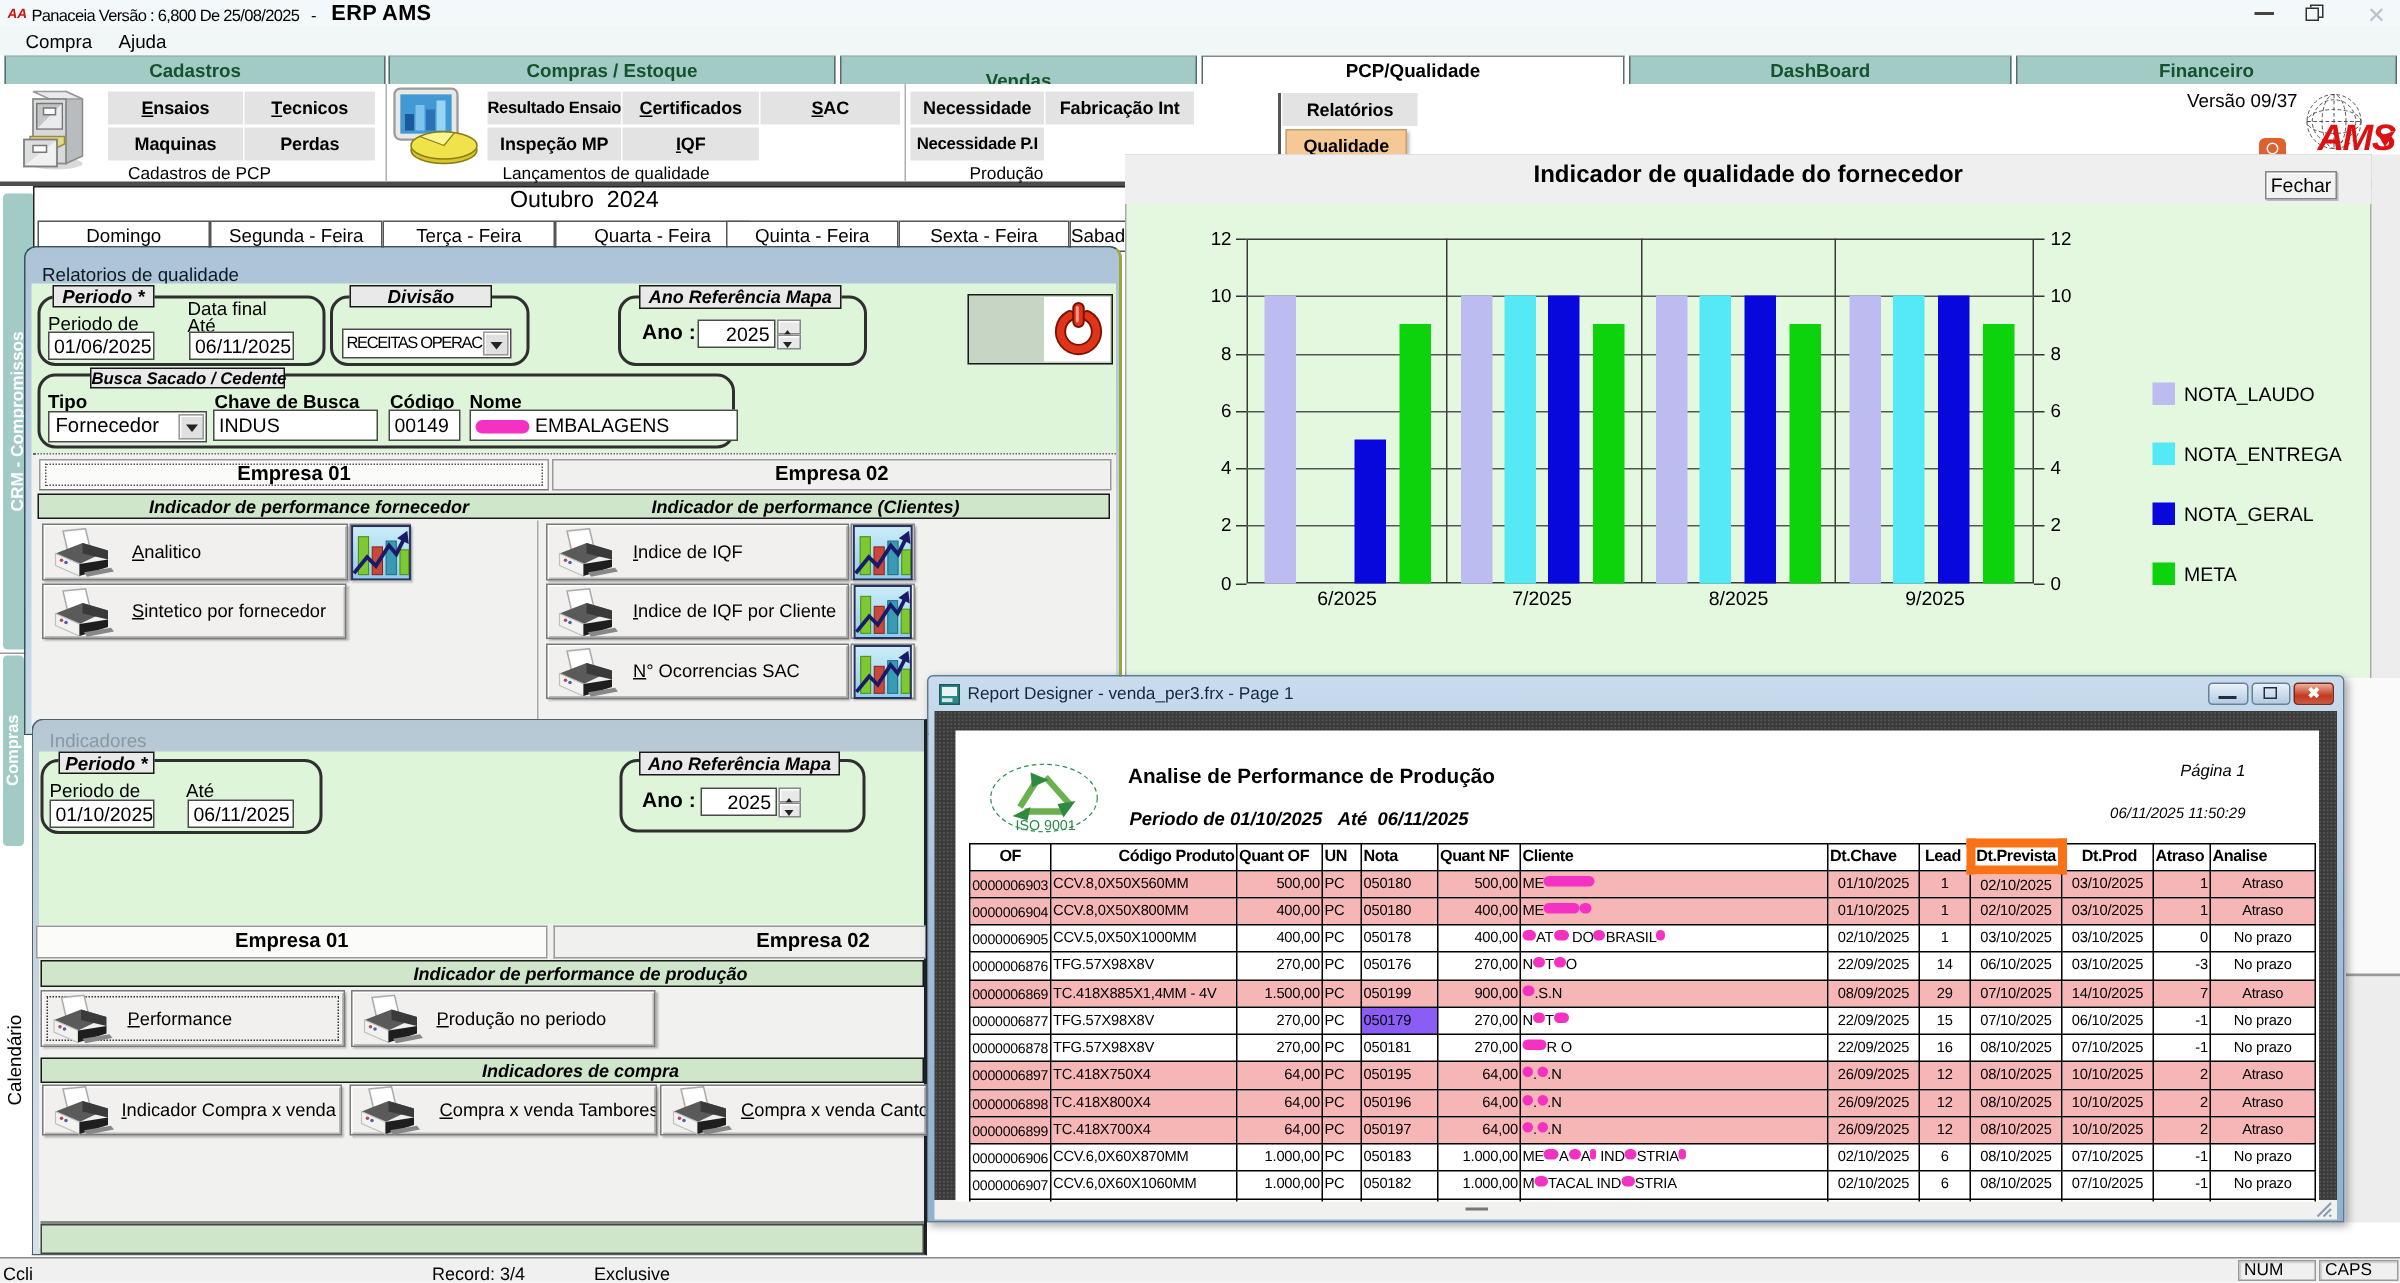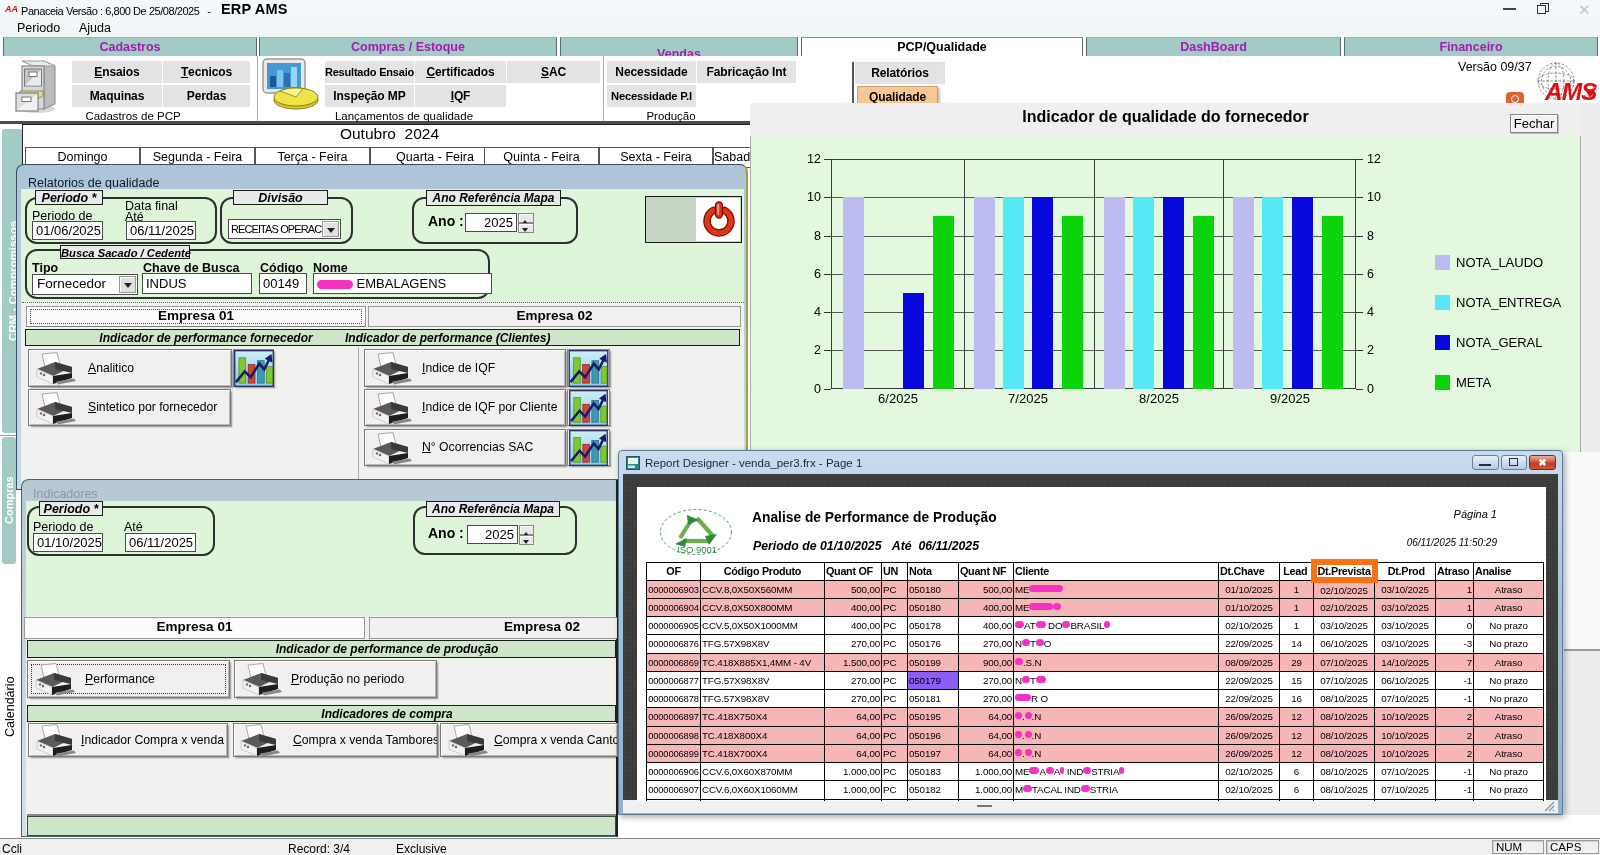--- a/index.html
+++ b/index.html
@@ -3,21 +3,21 @@
 <style>
 *{margin:0;padding:0;box-sizing:border-box}
 body{width:1600px;height:855px;overflow:hidden;font-family:"Liberation Sans",sans-serif;background:#fff}
 .a{position:absolute}
 .grp{position:absolute;border:2px solid #2f2f2f;border-radius:12px;background:transparent}
 .chip{position:absolute;background:#e9e9e9;border:1px solid #1a1a1a;font:italic bold 12.5px/14px "Liberation Sans",sans-serif;text-align:center;z-index:3}
 .inp{position:absolute;background:#fff;border:1px solid #4a4a4a;font:13px/17px "Liberation Sans",sans-serif;padding-left:3px;white-space:nowrap;overflow:hidden}
 .lbl{position:absolute;font:12.5px/14px "Liberation Sans",sans-serif;color:#000;white-space:nowrap}
 .dbtn{position:absolute;background:#f1f0ee;border:1px solid #7a7a7a;box-shadow:inset 1px 1px 0 #fff,inset -1px -1px 0 #b8b8b8,1.5px 1.5px 1.5px rgba(0,0,0,.3);font:13.5px "Liberation Sans",sans-serif;white-space:nowrap;overflow:hidden}
 .rbtn{position:absolute;background:#e3e3e3;font:bold 12px "Liberation Sans",sans-serif;letter-spacing:-0.1px;text-align:center;white-space:nowrap;display:flex;align-items:center;justify-content:center}
-.tab{position:absolute;background:#a2cbc5;border-left:1px solid #5c6c6c;border-right:1px solid #5c6c6c;border-top:1px solid #9ab4b0;color:#a21caf;font:bold 12.5px "Liberation Sans",sans-serif;text-align:center;display:flex;align-items:center;justify-content:center}
+.tab{position:absolute;background:#a2cbc5;border-left:1px solid #5c6c6c;border-right:1px solid #5c6c6c;border-top:1px solid #9ab4b0;color:#14532d;font:bold 12.5px "Liberation Sans",sans-serif;text-align:center;display:flex;align-items:center;justify-content:center}
 .vtab{position:absolute;background:#a2cbc5;color:#fff;font:bold 11.5px "Liberation Sans",sans-serif;writing-mode:vertical-rl;transform:rotate(180deg);text-align:center;border-radius:3px;display:flex;align-items:center;justify-content:center}
 .cz{display:inline-block;height:9px;border-radius:4.5px;background:#f531c3;vertical-align:-1px}
 .czs{display:inline-block;height:7px;border-radius:3.5px;background:#f531c3;vertical-align:1px}
 .sel{position:absolute;background:#fff;border:1px solid #4a4a4a;font:13.5px/17px "Liberation Sans",sans-serif;padding-left:4px;white-space:nowrap;overflow:hidden}
 .dda{position:absolute;right:1px;top:1px;bottom:1px;width:17px;background:#e0e0e0;border:1px solid #999;box-shadow:inset 1px 1px 0 #fff}
 .dda:after{content:"";position:absolute;left:4px;top:6px;border:4px solid transparent;border-top:5px solid #222}
 .spb{position:absolute;background:#e8e8e8;border:1px solid #888;box-shadow:inset 1px 1px 0 #fff}
 .tri-u{position:absolute;left:3px;top:2.5px;border:3.5px solid transparent;border-bottom:4.5px solid #222}
 .tri-d{position:absolute;left:3px;top:3.5px;border:3.5px solid transparent;border-top:4.5px solid #222}
 u{text-decoration:underline}
@@ -29,21 +29,21 @@
 <svg class="a" style="left:5px;top:3px" width="14" height="11" viewBox="0 0 14 11">
     <text x="0" y="9" font-family="Liberation Sans" font-size="9" font-weight="bold" font-style="italic" fill="#cc1111">AA</text>
   </svg>
 <div class="a lbl" style="left:21px;top:3px;font-size:11px;letter-spacing:-0.45px">Panaceia Versão : 6,800 De 25/08/2025&nbsp;&nbsp;&nbsp;-&nbsp;&nbsp;&nbsp;&nbsp;<span style="font-size:14.5px;font-weight:bold;letter-spacing:0.2px;position:relative;top:-1px">ERP AMS</span></div>
 <div class="a" style="left:1503px;top:8px;width:13px;height:1.6px;background:#444"></div>
 <div class="a" style="left:1540px;top:3px;width:9px;height:9px;border:1.6px solid #333;background:#f3f8fa"></div>
 <div class="a" style="left:1537px;top:5px;width:9px;height:9px;border:1.6px solid #333;background:#f3f8fa"></div>
 <div class="a" style="left:1578px;top:1px;font-size:15px;color:#b9c4c9">✕</div>
 
 <div class="a" style="left:0;top:17px;width:1600px;height:20px;background:#f1f6f7"></div>
-<div class="a lbl" style="left:17px;top:21px;font-size:12.5px">Periodo</div>
+<div class="a lbl" style="left:17px;top:21px;font-size:12.5px">Compra</div>
 <div class="a lbl" style="left:79px;top:21px;font-size:12.5px">Ajuda</div>
 
 <div class="a" style="left:0;top:37px;width:1600px;height:19px;background:#fdfdfd"></div>
 <div class="tab" style="left:3px;top:37px;width:254px;height:19px">Cadastros</div>
 <div class="tab" style="left:259px;top:37px;width:298px;height:19px">Compras / Estoque</div>
 <div class="tab" style="left:560px;top:37px;width:238px;height:33px">Vendas</div>
 <div class="tab" style="left:801px;top:37px;width:282px;height:19px;background:#fff;color:#000;border-top:1px solid #888">PCP/Qualidade</div>
 <div class="tab" style="left:1086px;top:37px;width:255px;height:19px">DashBoard</div>
 <div class="tab" style="left:1344px;top:37px;width:254px;height:19px">Financeiro</div>
 
@@ -195,21 +195,21 @@
 <div class="inp" style="left:259px;top:273px;width:48px;height:21px;line-height:19px">00149</div>
 <div class="inp" style="left:313px;top:273px;width:179px;height:21px;line-height:19px"><span class="cz" style="width:14px"></span><span class="cz" style="width:30px;margin-left:-8px"></span> EMBALAGENS</div>
 
 <div class="a" style="left:26px;top:306px;width:340px;height:21px;background:#fbfbfa;border:1px solid #999;border-bottom:1px solid #777"></div>
 <div class="a" style="left:30px;top:309px;width:332px;height:15px;border:1px dotted #555"></div>
 <div class="a lbl" style="left:26px;top:309px;width:340px;text-align:center;font-weight:bold;font-size:13.5px">Empresa 01</div>
 <div class="a" style="left:368px;top:306px;width:373px;height:21px;background:#f0f0ee;border:1px solid #999"></div>
 <div class="a lbl" style="left:368px;top:309px;width:373px;text-align:center;font-weight:bold;font-size:13.5px">Empresa 02</div>
 <div class="a" style="left:25px;top:329px;width:715px;height:17px;background:#cfe6ca;border:1px solid #1a1a1a"></div>
 <div class="a lbl" style="left:26px;top:331px;width:360px;text-align:center;font-style:italic;font-weight:bold;font-size:12px">Indicador de performance fornecedor</div>
-<div class="a lbl" style="left:345px;top:331px;width:360px;text-align:left;font-style:italic;font-weight:bold;font-size:12px">Indicador de performance (Clientes)</div>
+<div class="a lbl" style="left:357px;top:331px;width:360px;text-align:center;font-style:italic;font-weight:bold;font-size:12px">Indicador de performance (Clientes)</div>
 <div class="a" style="left:358px;top:347px;width:1px;height:133px;background:#aaa"></div>
 <svg width="0" height="0">
     <defs>
       <linearGradient id="sky" x1="0" y1="0" x2="0" y2="1">
         <stop offset="0" stop-color="#cdedf8"></stop>
         <stop offset="1" stop-color="#8ecbe8"></stop>
       </linearGradient>
     </defs>
   </svg>
 <div class="dbtn" style="left:28px;top:349px;width:204px;height:38px">
@@ -537,21 +537,21 @@
           <col style="width:61px">
           <col style="width:34px">
           <col style="width:61px">
           <col style="width:61px">
           <col style="width:38px">
           <col style="width:70px">
         </colgroup>
         <tbody>
           <tr style="height:17.5px">
             <td style="border:1px solid #000;font-weight:bold;font-size:10.8px;letter-spacing:-0.3px;text-align:center;padding:0 1px;overflow:hidden;white-space:nowrap">OF</td>
-            <td style="border:1px solid #000;font-weight:bold;font-size:10.8px;letter-spacing:-0.3px;text-align:center;padding:0 1px;overflow:hidden;white-space:nowrap">Código Produto</td>
+            <td style="border:1px solid #000;font-weight:bold;font-size:10.8px;letter-spacing:-0.3px;text-align:right;padding:0 1px;overflow:hidden;white-space:nowrap">Código Produto</td>
             <td style="border:1px solid #000;font-weight:bold;font-size:10.8px;letter-spacing:-0.3px;text-align:left;padding:0 1px;overflow:hidden;white-space:nowrap">Quant OF</td>
             <td style="border:1px solid #000;font-weight:bold;font-size:10.8px;letter-spacing:-0.3px;text-align:left;padding:0 1px;overflow:hidden;white-space:nowrap">UN</td>
             <td style="border:1px solid #000;font-weight:bold;font-size:10.8px;letter-spacing:-0.3px;text-align:left;padding:0 1px;overflow:hidden;white-space:nowrap">Nota</td>
             <td style="border:1px solid #000;font-weight:bold;font-size:10.8px;letter-spacing:-0.3px;text-align:left;padding:0 1px;overflow:hidden;white-space:nowrap">Quant NF</td>
             <td style="border:1px solid #000;font-weight:bold;font-size:10.8px;letter-spacing:-0.3px;text-align:left;padding:0 1px;overflow:hidden;white-space:nowrap">Cliente</td>
             <td style="border:1px solid #000;font-weight:bold;font-size:10.8px;letter-spacing:-0.3px;text-align:left;padding:0 1px;overflow:hidden;white-space:nowrap">Dt.Chave</td>
             <td style="border:1px solid #000;font-weight:bold;font-size:10.8px;letter-spacing:-0.3px;text-align:center;padding:0 1px;overflow:hidden;white-space:nowrap">Lead</td>
             <td style="border:6px solid #f97316;font-weight:bold;font-size:10.8px;letter-spacing:-0.3px;text-align:left;padding:0 1px;overflow:hidden;white-space:nowrap">Dt.Prevista</td>
             <td style="border:1px solid #000;font-weight:bold;font-size:10.8px;letter-spacing:-0.3px;text-align:center;padding:0 1px;overflow:hidden;white-space:nowrap">Dt.Prod</td>
             <td style="border:1px solid #000;font-weight:bold;font-size:10.8px;letter-spacing:-0.3px;text-align:left;padding:0 1px;overflow:hidden;white-space:nowrap">Atraso</td>

